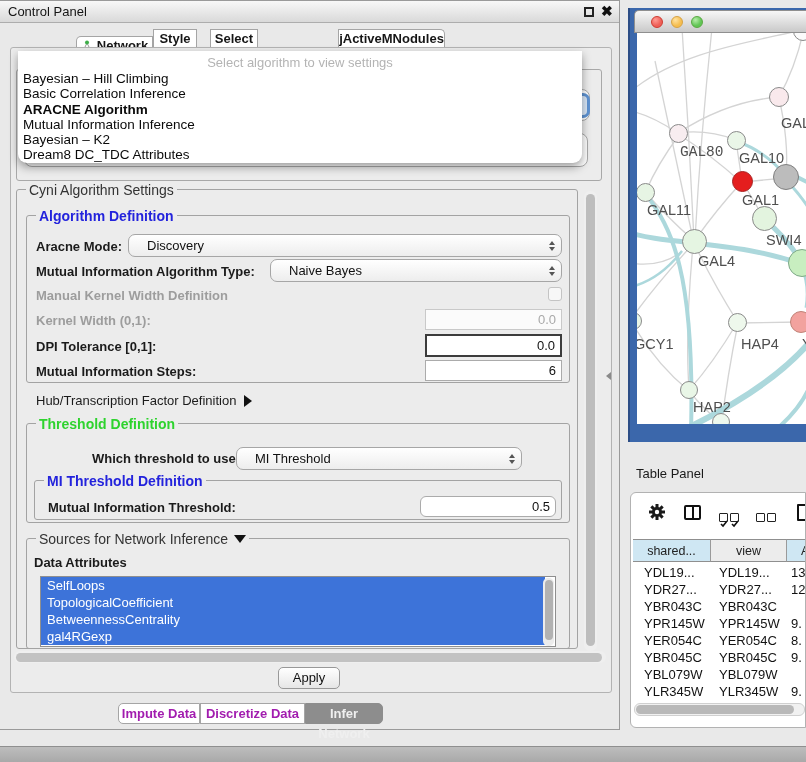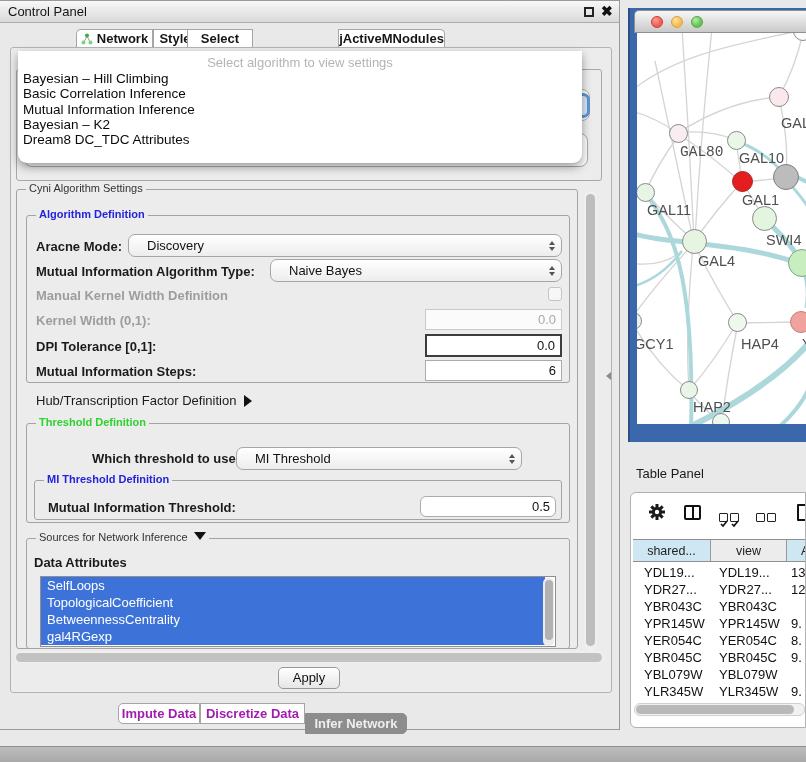--- a/index.html
+++ b/index.html
@@ -39,21 +39,21 @@
 
   
   .algo-popup { left:18px; top:50px; width:564px; height:112px; background:#fff; z-index:50;
     border-radius:0 0 9px 9px; box-shadow:0 4px 10px rgba(0,0,0,.38); padding-top:3px; }
   .algo-popup .ph { display:block; text-align:center; font-size:13px; color:#b4b4b4; height:17px; line-height:17px; }
   .algo-item { display:block; font-size:13.5px; color:#0a0a0a; line-height:15.3px; padding-left:5px; white-space:nowrap; }
   .algo-item.selected { font-weight:bold; }
 
   
   .groupbox { border:1px solid #a3a3a3; border-radius:3px; }
-  .gtitle { position:absolute; font-size:11px; background:#ececec; padding:0 3px; white-space:nowrap; z-index:2; }
+  .gtitle { position:absolute; font-size:14px; background:#ececec; padding:0 3px; white-space:nowrap; z-index:2; }
   .t-plain { color:#333; }
   .t-blue  { color:#2323dc; font-weight:bold; }
   .t-green { color:#2ed32e; font-weight:bold; }
 
   .lbl { font-size:13px; font-weight:bold; color:#1b1b1b; white-space:nowrap; }
   .lbl.dis { color:#9d9d9d; }
   .plainlbl { font-size:13px; color:#1b1b1b; white-space:nowrap; }
 
   
   .combo { height:23px; background:linear-gradient(#ffffff,#ededed); border:1px solid #a6a6a6;
@@ -141,53 +141,54 @@
 <div id="screen">
 
   <div id="control-window" class="abs">
 
     <div class="abs cw-titlebar">
       <span class="abs cw-title">Control Panel</span>
       <span class="abs ico-float"></span>
       <span class="abs ico-close">✖</span>
     </div>
 
-    <div class="abs tab first" style="left:76px; width:77px;">
+    <div class="abs tab first" style="left:76px; width:77px;margin-top:7px;">
       <span class="net-tab-icon"><svg width="12" height="12" viewBox="0 0 12 12">
             <line x1="3" y1="9" x2="6" y2="3" stroke="#9c9c9c" stroke-width="1"></line>
             <line x1="6" y1="3" x2="9" y2="9" stroke="#9c9c9c" stroke-width="1"></line>
             <circle cx="6" cy="2.5" r="2" fill="#3fae49"></circle>
             <circle cx="2.5" cy="9.5" r="2" fill="#7ed286"></circle>
             <circle cx="9.5" cy="9.5" r="2" fill="#7ed286"></circle>
           </svg></span><span>Network</span>
     </div>
     <div class="abs tab" style="left:153px; width:44px;">
       <span>Style</span>
     </div>
-    <div class="abs tab" style="left:187px; width:66px;">
+    <div class="abs tab" style="left:210px; width:48px;">
       <span>Select</span>
     </div>
     <div class="abs tab active" style="left:245px; width:93px;margin-top:46px;">
       <span>Cyni Toolbox</span>
     </div>
     <div class="abs tab last" style="left:338px; width:107px;">
       <span>jActiveMNodules</span>
     </div>
 
     <div class="abs content-panel"></div>
 
     <div class="abs bg-group1"></div>
     <div class="abs bg-combo1"></div>
     <div class="abs bg-stepper-focus"></div>
     <div class="abs bg-combo2"></div>
 
     <div class="abs algo-popup">
       <span class="ph">Select algorithm to view settings</span>
       <span class="algo-item">Bayesian – Hill Climbing</span>
       <span class="algo-item">Basic Correlation Inference</span>
+      <span class="algo-item selected">ARACNE Algorithm</span>
       <span class="algo-item">Mutual Information Inference</span>
       <span class="algo-item">Bayesian – K2</span>
       <span class="algo-item">Dream8 DC_TDC Attributes</span>
     </div>
 
     <div class="abs groupbox" style="left:16px; top:188px; width:562px; height:460px;"></div>
     <span class="abs gtitle t-plain" style="left:26px; top:181px;">Cyni Algorithm Settings</span>
 
     <div class="abs groupbox" style="left:26px; top:214px; width:544px; height:168px;"></div>
     <span class="abs gtitle t-blue" style="left:36px; top:207px;">Algorithm Definition</span>
@@ -259,21 +260,21 @@
         <div class="vthumb"></div>
       </div>
     <div class="abs hscroll">
         <div class="hthumb"></div>
       </div>
 
     <div class="abs apply-btn">Apply</div>
 
     <div class="abs btab first" style="left:118px; width:82px;">Impute Data</div>
     <div class="abs btab" style="left:200px; width:105px;">Discretize Data</div>
-    <div class="abs btab last active" style="left:305px; width:102px;margin-top:10px;">Infer Network</div>
+    <div class="abs btab last active" style="left:305px; width:78px;">Infer Network</div>
   </div>
 
   <div class="abs split-handle"></div>
 
   <div id="network-window" class="abs">
     <div class="abs nw-titlebar">
       <span class="tl red"></span>
       <span class="tl yellow"></span>
       <span class="tl green"></span>
     </div>

